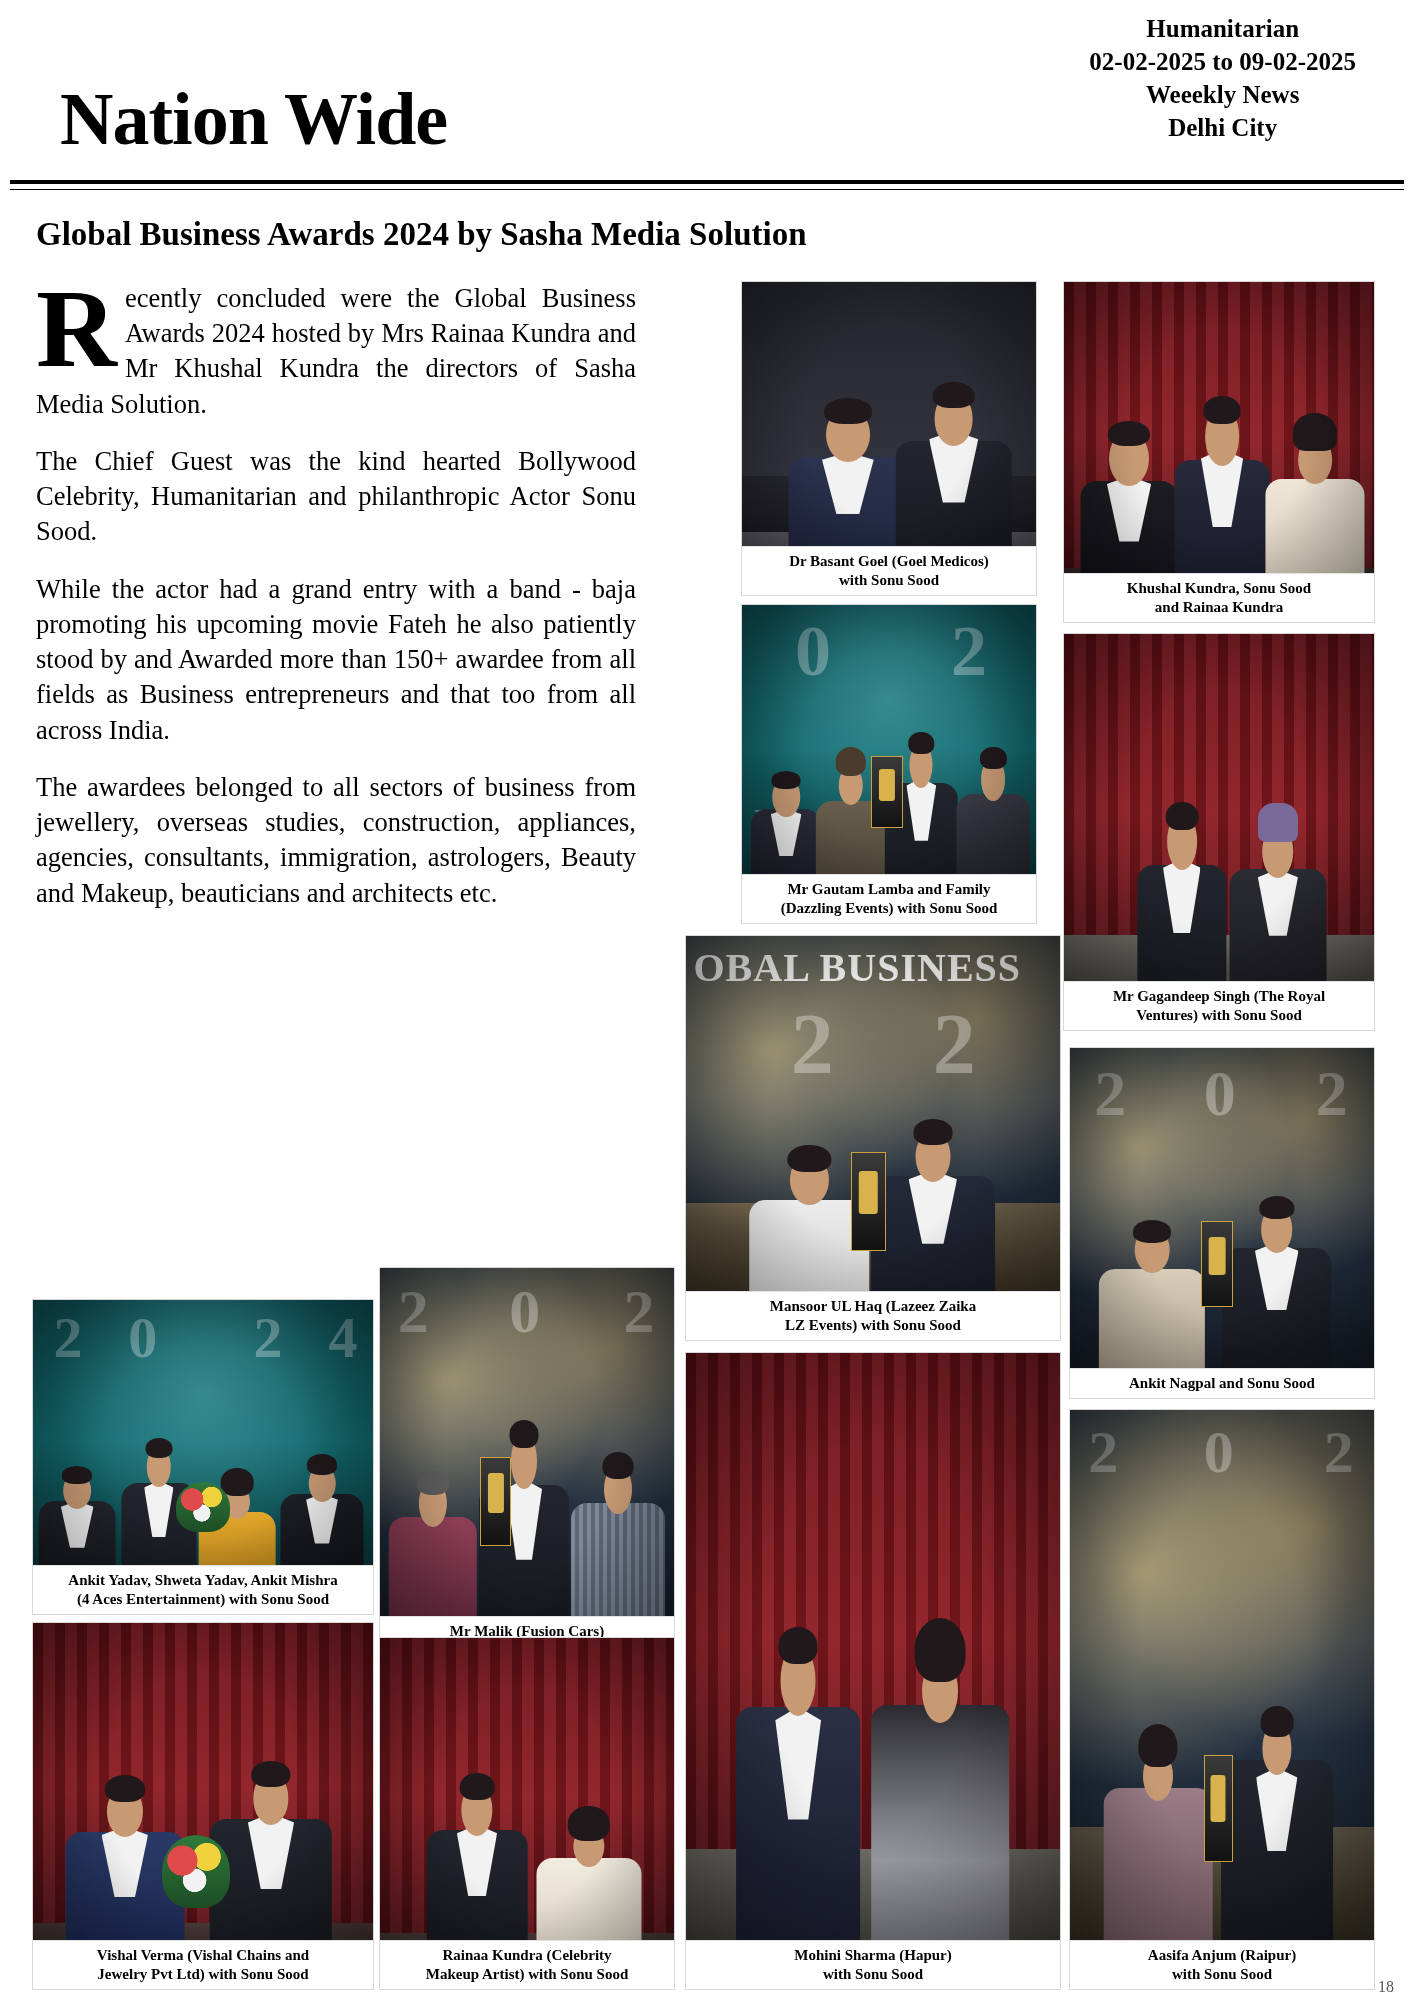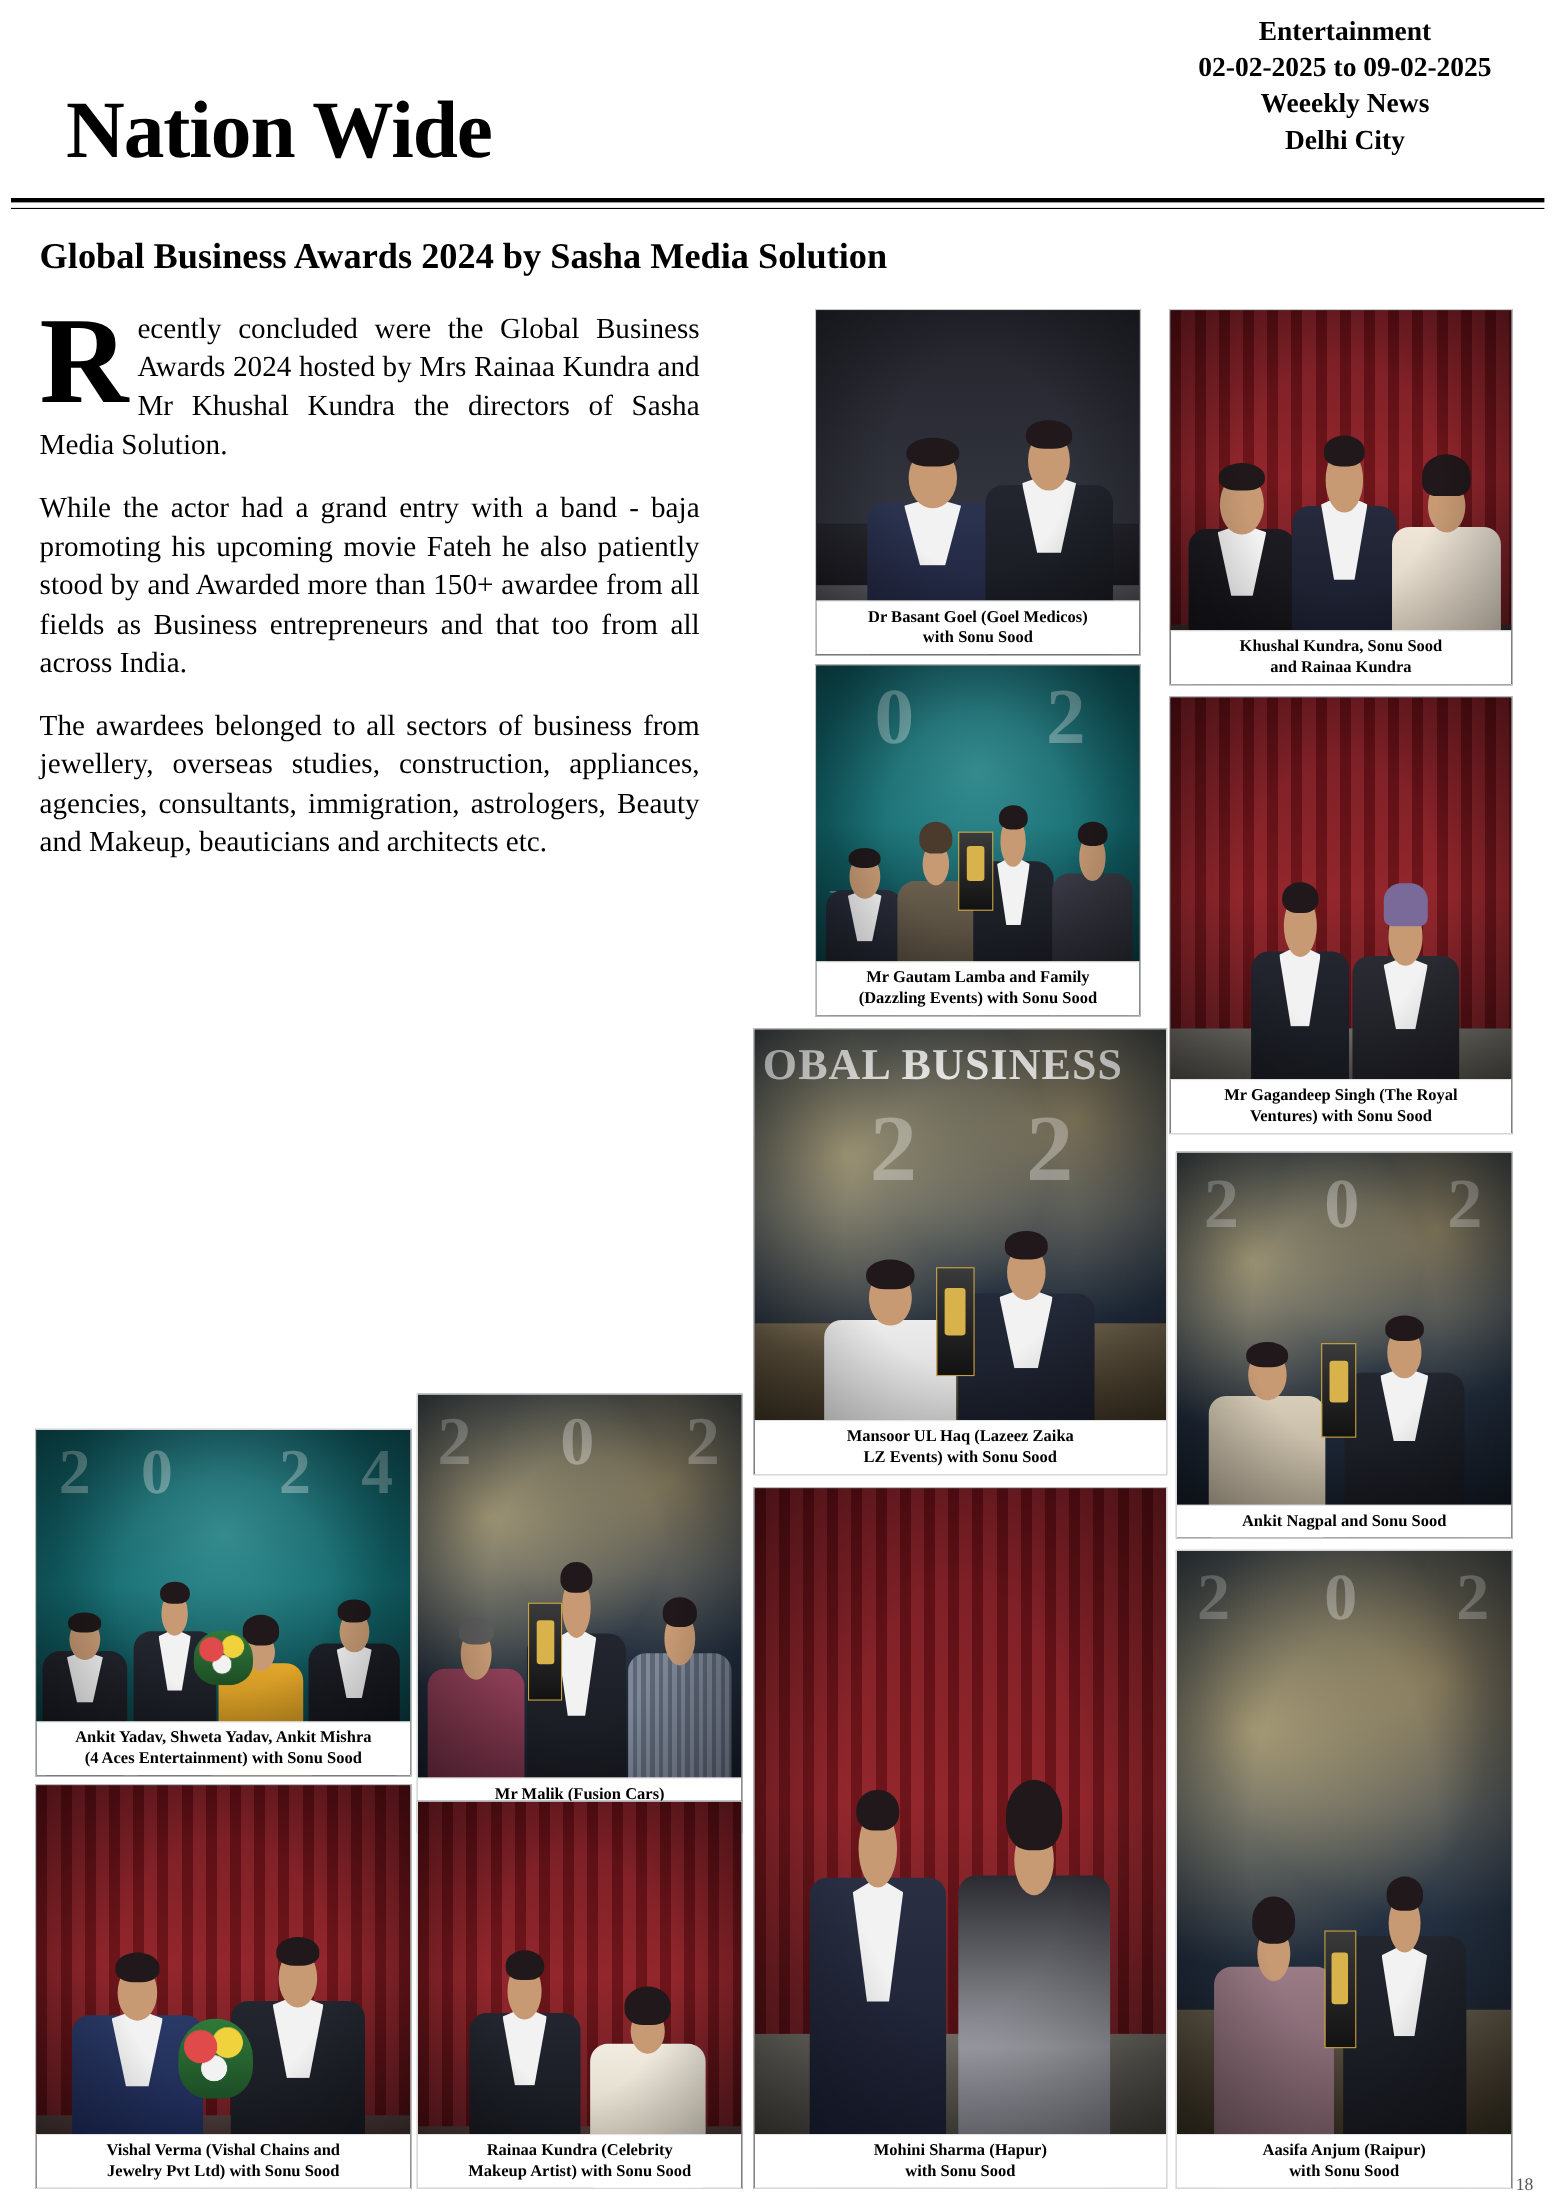--- a/index.html
+++ b/index.html
@@ -265,38 +265,39 @@
 </style>
 </head>
 <body>
 
 <div class="page">
 
   <div class="masthead">
     <div class="masthead-inner">
       <div class="logo">Nation Wide</div>
       <div class="issue-block">
-        <div>Entertainment</div>
+        <div>Humanitarian</div>
         <div>02-02-2025 to 09-02-2025</div>
         <div>Weeekly News</div>
         <div>Delhi City</div>
       </div>
     </div>
     <div class="rule-thick"></div>
     <div class="rule-thin"></div>
   </div>
 
   <div class="headline">Global Business Awards 2024 by Sasha Media Solution</div>
 
   <div class="content">
 
     <div class="article">
       <p class="dropcap-para">
         <span class="dropcap">R</span><span>ecently concluded were the Global Business Awards 2024 hosted by Mrs Rainaa Kundra and Mr Khushal Kundra the directors of Sasha Media Solution.</span>
       </p>
+      <p>The Chief Guest was the kind hearted Bollywood Celebrity, Humanitarian and philanthropic Actor Sonu Sood.</p>
       <p>While the actor had a grand entry with a band - baja promoting his upcoming movie Fateh he also patiently stood by and Awarded more than 150+ awardee from all fields as Business entrepreneurs and that too from all across India.</p>
       <p>The awardees belonged to all sectors of business from jewellery, overseas studies, construction, appliances, agencies, consultants, immigration, astrologers, Beauty and Makeup, beauticians and architects etc.</p>
     </div>
 
     <div class="photo" style="left:741px; top:14px; width:296px; height:315px;">
       <div class="scene">
         <div class="bg-dark"></div>
         <div style="position:absolute;left:0;top:0;width:100%;height:62%;background:linear-gradient(180deg,#23242c,#33353f);"></div>
         <div class="bg-stage-floor" style="height:20%;background:linear-gradient(180deg,#5b5b62,#2c2c32);"></div>
         <div class="person" style="left:14%; width:44%; height:76%;">

